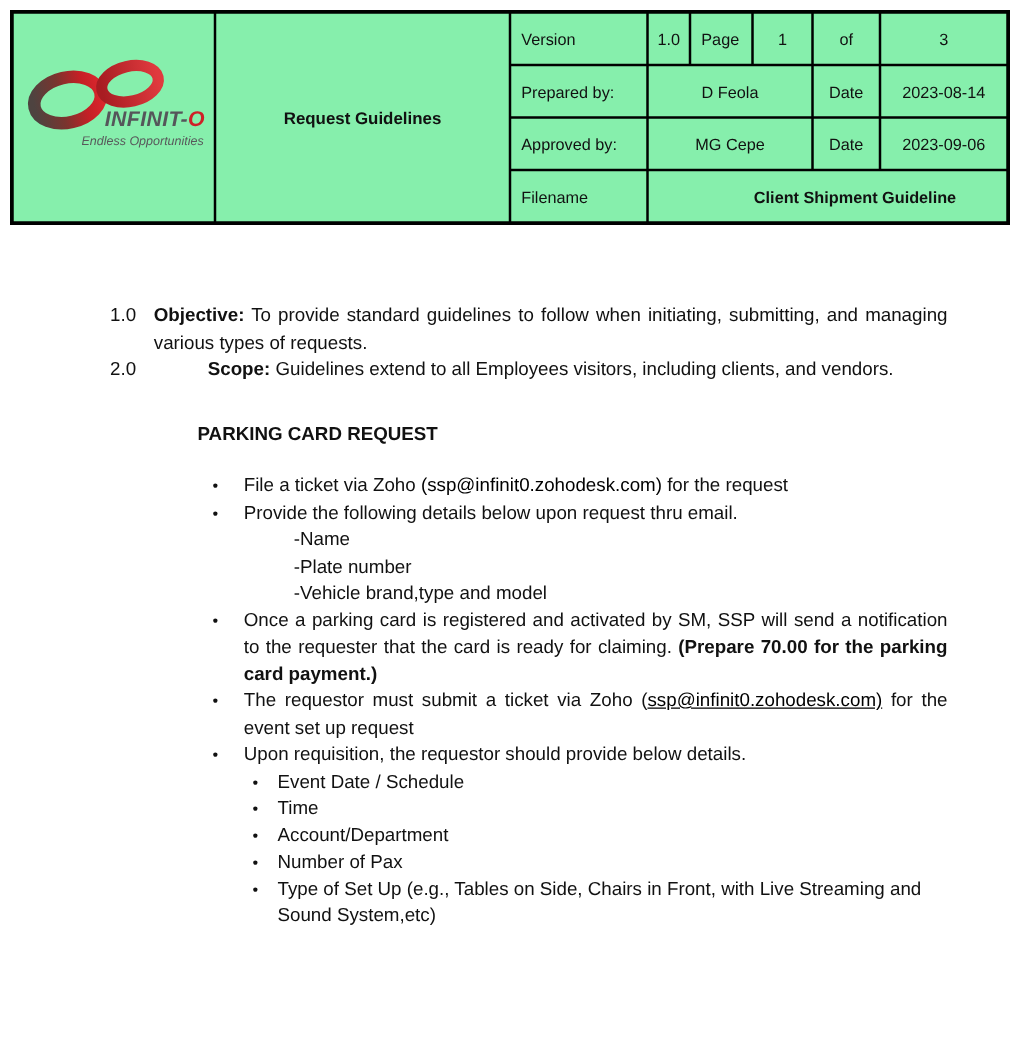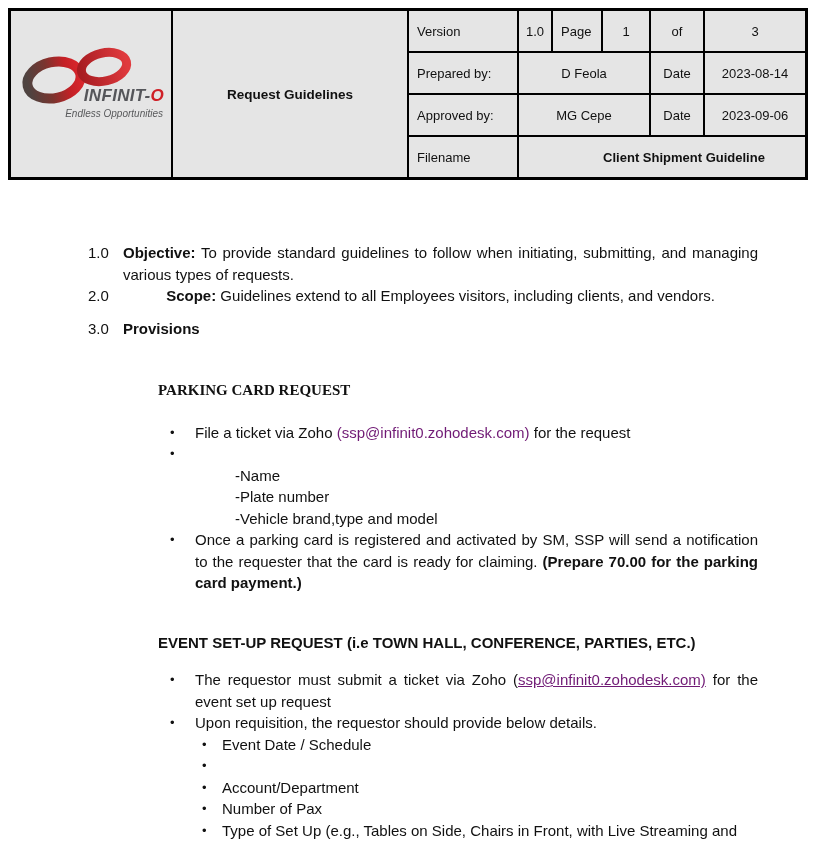--- a/index.html
+++ b/index.html
@@ -10,21 +10,21 @@
   }
 
   
   .doc-table {
     position:absolute; top:8px; left:8px;
     display:grid;
     grid-template-columns:160px 234px 108px 32px 48px 46px 52px 100px;
     grid-template-rows:repeat(4,40px);
     gap:2px; background:#000; border:3px solid #000;
   }
-  .cell { background:#e5e5e5; display:flex; align-items:center; font-size:13px; }
+  .cell { background:#86efac; display:flex; align-items:center; font-size:13px; }
   .cell.lbl { justify-content:flex-start; padding-left:8px; }
   .cell.ctr { justify-content:center; text-align:center; }
   .cell.bold { font-weight:bold;padding-left:44px; }
 
   .logo-cell { grid-column:1; grid-row:1/5; justify-content:center; }
   .title-cell { grid-column:2; grid-row:1/5; justify-content:center; font-weight:bold; font-size:13.5px; }
 
   
   .logo { position:relative; width:150px; height:104px; }
   .logo svg { position:absolute; top:2px; left:2px; }
@@ -34,34 +34,34 @@
 
   
   .body { position:absolute; top:180px; left:0; right:0; padding:62px 59px 0 88px; font-size:15px; line-height:21.5px; }
   .num-item { display:flex; }
   .num-item .num { width:35px; flex:none; }
   .num-item .content { flex:1; text-align:justify; }
   .num-item.gap-above { margin-top:11px; }
   b, .bold-inline { font-weight:bold; }
 
   .sec-heading { font-weight:bold; margin-left:70px; }
-  .sec-heading.parking { margin-top:41px;font-family:Liberation Serif, serif; }
+  .sec-heading.parking { margin-top:30px; }
   .sec-heading.event { margin-top:38px; margin-bottom:16px; }
   .parking-list { margin-top:20px; }
 
   .bullet { display:flex; }
   .bullet .marker { flex:none; width:25px; margin-left:82px; font-size:13px; }
   .bullet .btext { flex:1; text-align:justify; }
   .dash-line { margin-left:147px; }
 
   .subbullet { display:flex; }
   .subbullet .marker { flex:none; width:20px; margin-left:114px; font-size:13px; }
   .subbullet .btext { flex:1; }
 
-  a.email-link { color:#701a75; text-decoration:none; cursor:pointer; }
+  a.email-link { color:#000000; text-decoration:none; cursor:pointer; }
   a.email-link.underlined { text-decoration:underline; }
 </style>
 </head>
 <body>
 
 <div class="page">
 
   <div class="doc-table">
 
     <div class="cell logo-cell">
@@ -115,66 +115,63 @@
     <div class="num-item">
       <span class="num">1.0</span>
       <span class="content"><b>Objective:</b><span> To provide standard guidelines to follow when initiating, submitting, and managing various types of requests.</span></span>
     </div>
 
     <div class="num-item">
       <span class="num">2.0</span>
       <span class="content" style="text-align:center"><b>Scope:</b><span> Guidelines extend to all Employees  visitors, including clients, and vendors.</span></span>
     </div>
 
-    <div class="num-item gap-above">
-      <span class="num">3.0</span>
-      <span class="content" style="text-align:left"><b>Provisions</b></span>
-    </div>
 
     <div class="sec-heading parking">PARKING CARD REQUEST</div>
 
     <div class="parking-list">
       <div class="bullet">
         <span class="marker">•</span>
         <span class="btext" style="text-align:left"><span>File a ticket via Zoho </span><a class="email-link">(ssp@infinit0.zohodesk.com)</a><span> for the request</span></span>
       </div>
 
       <div class="bullet">
         <span class="marker">•</span>
+        <span class="btext" style="text-align:left">Provide the following details below upon request thru email.</span>
       </div>
 
       <div class="dash-line">-Name</div>
       <div class="dash-line">-Plate number</div>
       <div class="dash-line">-Vehicle brand,type and model</div>
 
       <div class="bullet">
         <span class="marker">•</span>
         <span class="btext"><span>Once a parking card is registered and activated by SM, SSP will send a notification to the requester that the card is ready for claiming. </span><b>(Prepare 70.00 for the parking card payment.)</b></span>
       </div>
     </div>
 
-    <div class="sec-heading event">EVENT SET-UP REQUEST (i.e TOWN HALL, CONFERENCE, PARTIES, ETC.)</div>
 
     <div>
       <div class="bullet">
         <span class="marker">•</span>
         <span class="btext"><span>The requestor must submit a ticket via Zoho (</span><a class="email-link underlined">ssp@infinit0.zohodesk.com)</a><span> for the event set up request</span></span>
       </div>
 
       <div class="bullet">
         <span class="marker">•</span>
         <span class="btext" style="text-align:left">Upon requisition, the requestor should provide below details.</span>
       </div>
 
       <div class="subbullet">
         <span class="marker">•</span>
         <span class="btext">Event Date / Schedule</span>
       </div>
       <div class="subbullet">
         <span class="marker">•</span>
+        <span class="btext">Time</span>
       </div>
       <div class="subbullet">
         <span class="marker">•</span>
         <span class="btext">Account/Department</span>
       </div>
       <div class="subbullet">
         <span class="marker">•</span>
         <span class="btext">Number of Pax</span>
       </div>
       <div class="subbullet">

